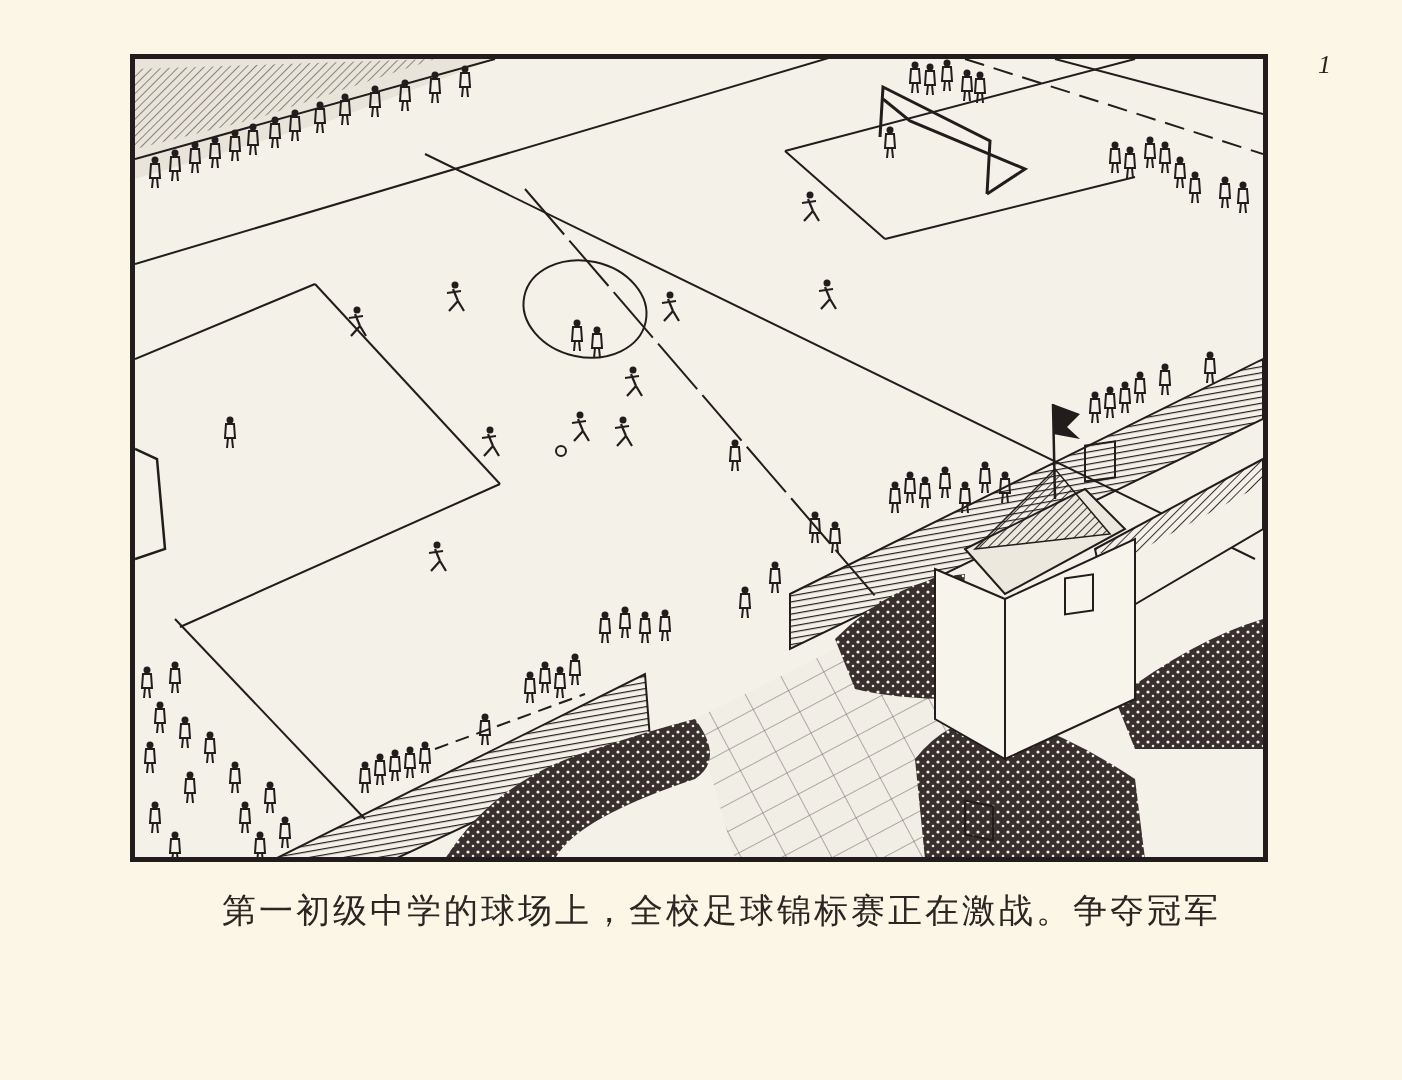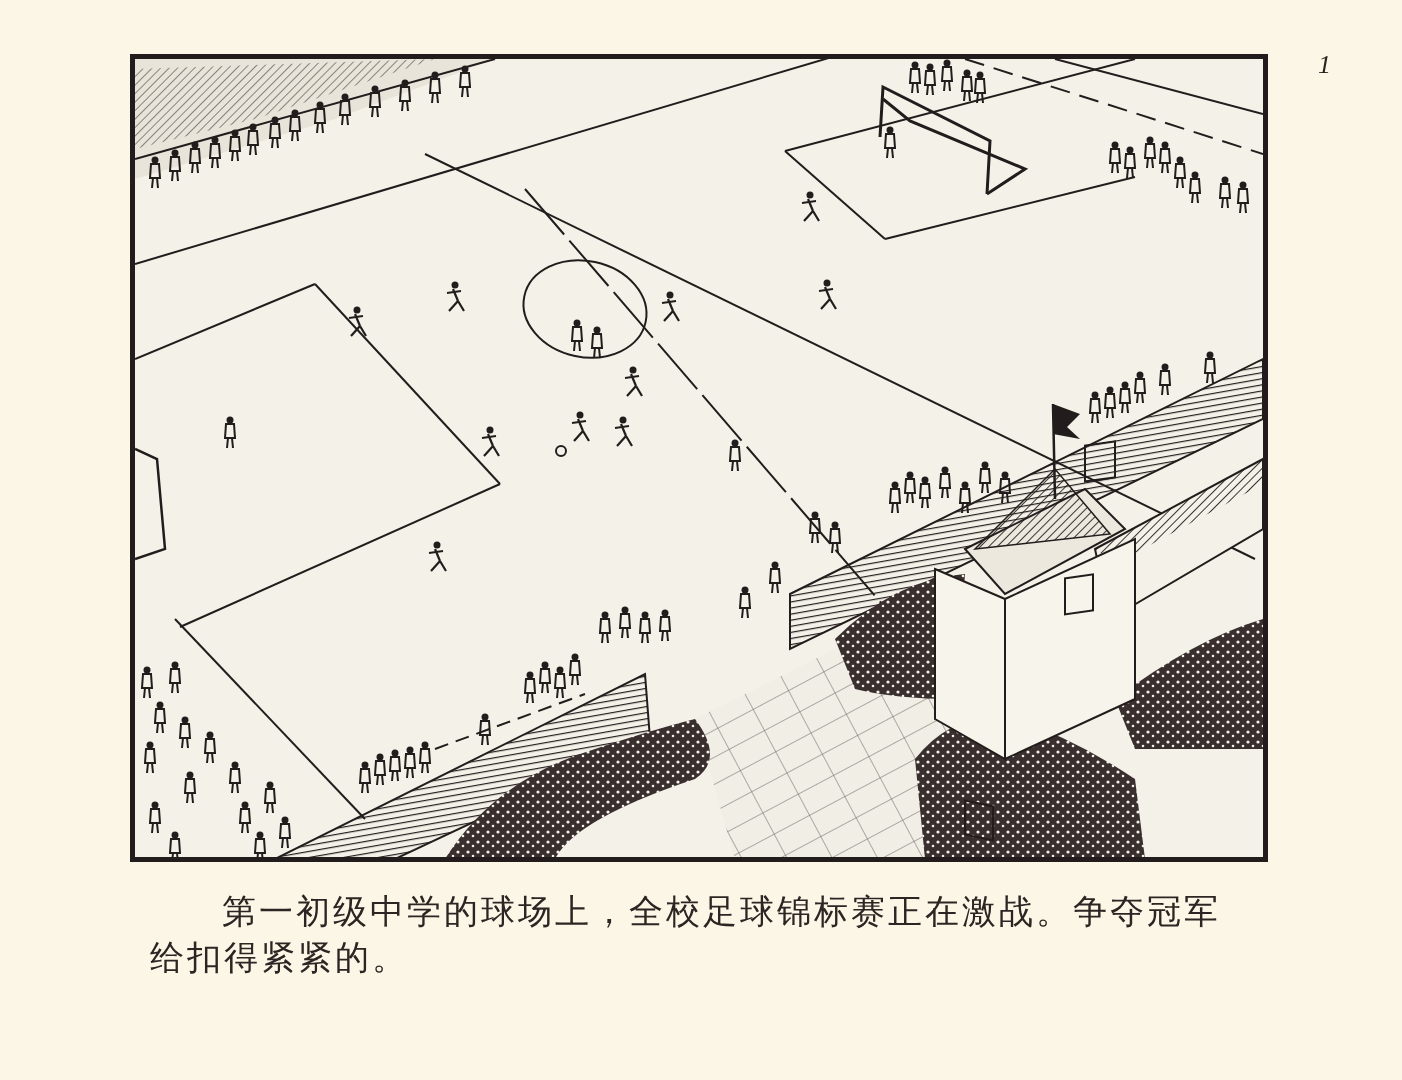--- a/index.html
+++ b/index.html
@@ -18,21 +18,21 @@
     position: absolute; left: 130px; top: 54px;
     width: 1138px; height: 808px;
     box-sizing: border-box;
     border: 5px solid #231c1c;
     background: #f4f1e8;
     overflow: hidden;
   }
   .panel svg { position: absolute; left: 0; top: 0; }
   .caption {
     position: absolute; left: 150px; top: 888px; width: 1110px;
-    font-family: Liberation Sans, sans-serif;
+    font-family: Liberation Serif, serif;
     font-size: 34px; line-height: 46px; color: #2b2523;
     letter-spacing: 3px;
   }
   .caption .line { display: block; white-space: nowrap; }
   .caption .line.first { text-indent: 72px; }
 </style>
 </head>
 <body>
 
 <div class="page-number">1</div>
@@ -227,14 +227,13 @@
       <rect x="950" y="520" width="30" height="36" fill="none" stroke="#231c1c" stroke-width="2" transform="skewY(-8)"></rect>
       <rect x="930" y="650" width="28" height="36" fill="none" stroke="#231c1c" stroke-width="2" transform="skewY(-8)"></rect>
       <line x1="920" y1="440" x2="918" y2="345" stroke="#231c1c" stroke-width="2.5"></line>
       <path d="M918,345 L945,355 L932,368 L945,380 L918,375 Z" fill="#231c1c"></path>
     </g>
   </svg>
 </div>
 
 <div class="caption">
   <span class="line first">第一初级中学的球场上，全校足球锦标赛正在激战。争夺冠军</span>
-  <span class="line">给扣得紧紧的。</span>
 </div>
 
 </body></html>

